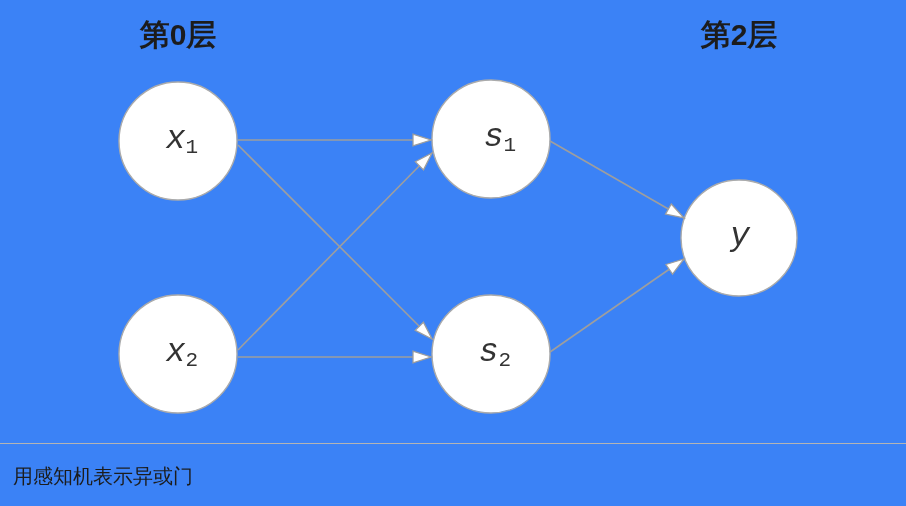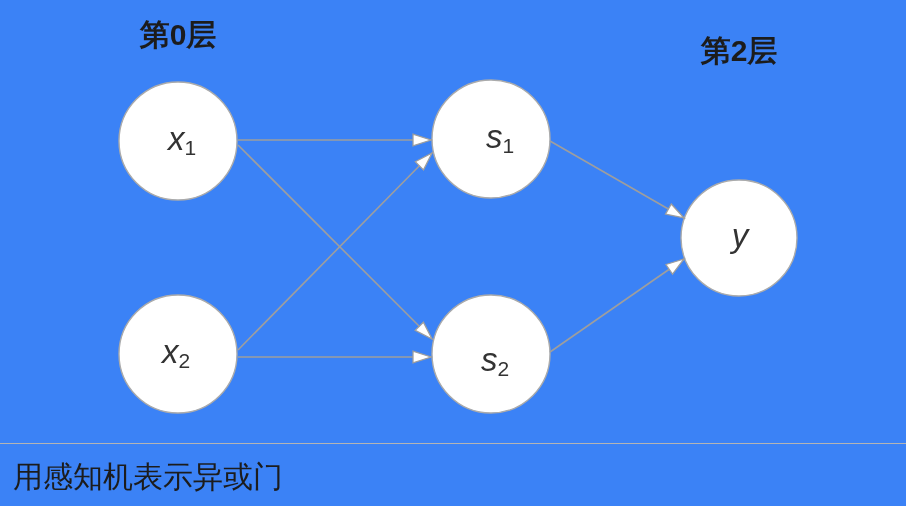--- a/index.html
+++ b/index.html
@@ -20,56 +20,56 @@
     width: 220px;
     text-align: center;
     font-size: 30px;
     line-height: 36px;
     font-weight: bold;
     color: #1c1c1c;
     white-space: nowrap;
   }
   .layer-label.l0 { left: 68px; }
   .layer-label.l1 { left: 379px; }
-  .layer-label.l2 { left: 629px; margin-top: 16px; }
+  .layer-label.l2 { left: 629px; }
 
   .node-label {
     position: absolute;
     transform: translate(-50%, -54%);
-    font-family: Liberation Sans, sans-serif;
+    font-family: Liberation Mono, monospace;
     font-style: italic;
     font-size: 33px;
     color: #333333;
     white-space: nowrap;
   }
   .node-label sub {
     font-style: normal;
     font-size: 21px;
     vertical-align: -0.22em;
     line-height: 0;
   }
   .nl-x1 { left: 182px; top: 141px; }
-  .nl-x2 { left: 176px; top: 354px; }
+  .nl-x2 { left: 182px; top: 354px; }
   .nl-s1 { left: 500px; top: 139px; }
-  .nl-s2 { left: 495px; top: 354px; margin-top: 8px; }
+  .nl-s2 { left: 495px; top: 354px; }
   .nl-y  { left: 740px; top: 238px; }
 
   .divider {
     position: absolute;
     left: 0;
     top: 443px;
     width: 906px;
     height: 0;
     border-top: 1.3px solid #b4b4b4;
   }
   .caption {
     position: absolute;
     left: 13px;
     top: 459px;
-    font-size: 30px;
+    font-size: 20px;
     line-height: 35px;
     color: #1c1c1c;
     white-space: nowrap;
   }
 </style>
 </head>
 <body>
 
 <div class="stage">
 

